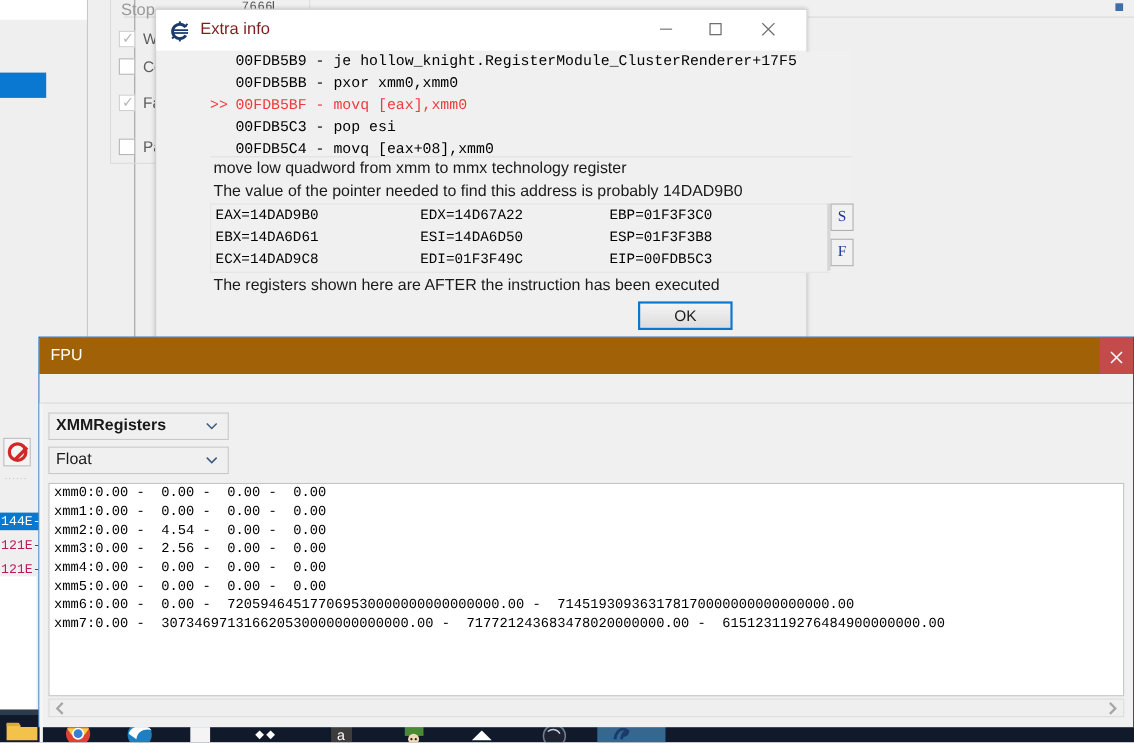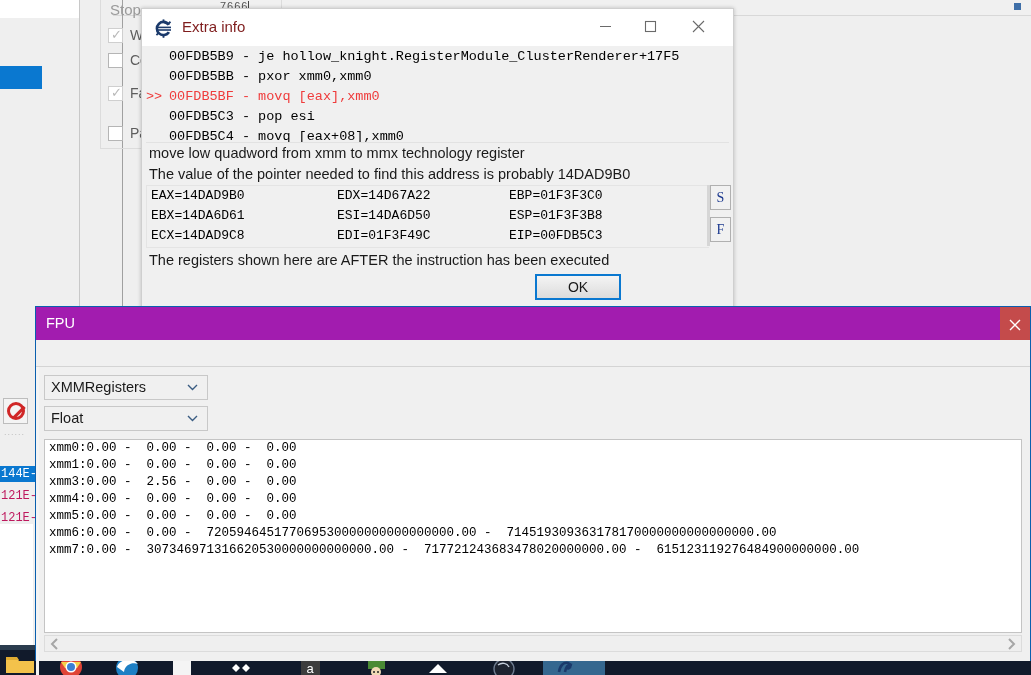--- a/index.html
+++ b/index.html
@@ -55,21 +55,21 @@
     background:#f0f0f0; border:1px solid #cfcfcf;
     box-shadow: 0 0 4px rgba(0,0,0,0.22);
   }
   .dlg-title { position:relative; height:37px; background:#ffffff; }
   .dlg-logo { position:absolute; left:12px; top:10px; width:19px; height:19px; }
   .dlg-title-text { position:absolute; left:40px; top:9px; font-size:15px; color:#7f1d1d; }
   .dlg-btn { position:absolute; top:0; width:45px; height:30px; cursor:default; }
   .dlg-btn svg { position:absolute; left:16px; top:11px; }
   .dlg-min { right:105px; } .dlg-max { right:60px; } .dlg-close { right:12px; }
 
-  .dlg-body { position:relative; height:265px; }
+  .dlg-body { position:relative; height:265px;margin-left:45px; }
 
   .disasm {
     position:absolute; left:4px; top:1px; width:583px; height:95px;
     background:#f0f0f0; overflow:hidden;
     font-family:"Liberation Mono", monospace; font-size:13.5px; color:#000;
   }
   .dis-line { position:relative; height:20px; line-height:20px; white-space:pre; padding-left:23px; }
   .dis-line.hl { color:#ef3b3b; padding-left:0; }
   .dis-line.hl .arrow { display:inline-block; width:23px; color:#ef3b3b; }
 
@@ -101,39 +101,39 @@
     background:linear-gradient(#f4f4f4,#dcdcdc);
     border:2px solid #0a78d0; box-sizing:border-box;
     text-align:center; font-size:14px; color:#1a1a1a; line-height:23px;
   }
 
   
   .fpu {
     position:absolute; left:35px; top:306px; width:996px; height:355px;
     background:#f0f0f0; border:1px solid #0a5fae; box-sizing:border-box;
   }
-  .fpu-title { position:relative; height:33px; background:#a21caf;padding-left:44px; }
+  .fpu-title { position:relative; height:33px; background:#a16207;padding-left:44px; }
   .fpu-title-text { position:absolute; left:10px; top:8px; font-size:14.5px; color:#ffffff; }
   .fpu-close { position:absolute; right:0; top:0; width:30px; height:33px; background:#c44b4b; }
   .fpu-close svg { position:absolute; left:9px; top:12px; }
 
   .fpu-tabstrip { position:relative; height:26px; background:#f0f0f0; border-bottom:1px solid #d4d4d4; }
   .fpu-tab {
     position:absolute; left:5px; top:0px; height:26px; padding:0 11px;
     background:#ffffff; border:1px solid #cfcfcf; border-bottom:none; box-sizing:border-box;
     font-size:14.5px; color:#0f172a; line-height:25px;margin-top:32px;
   }
 
   .fpu-inner { position:relative; background:#f0f0f0; height:294px; }
   .combo {
     position:absolute; left:8px; width:164px; height:25px;
     background:#f0f0f0; border:1px solid #c8c8c8; box-sizing:border-box;
     font-size:14.5px; color:#1a1a1a; line-height:23px; padding-left:6px;
   }
-  .combo.one { top:8px; } .combo.two { top:39px; }
+  .combo.one { top:8px;font-weight:bold; } .combo.two { top:39px; }
   .combo .chev { position:absolute; right:8px; top:0px; }
 
   .fpu-list {
     position:absolute; left:8px; top:72px; width:978px; height:194px;
     background:#ffffff; border:1px solid #c4c4c4; box-sizing:border-box;
     overflow:hidden; font-family:"Liberation Mono", monospace; font-size:12.5px; color:#000;
   }
   .fpu-list-row { height:17px; line-height:17px; white-space:pre; padding-left:4px; }
 
   .hscroll { position:absolute; left:8px; top:268px; width:978px; height:17px; background:#efefef; border:1px solid #dcdcdc; box-sizing:border-box; }
@@ -376,20 +376,21 @@
         <span class="chev">
           <svg width="13" height="23" viewBox="0 0 13 23">
               <path d="M2 9l4.5 4.5L11 9" stroke="#3a5c82" stroke-width="1.4" fill="none"></path>
             </svg>
         </span>
       </div>
 
       <div class="fpu-list">
         <div class="fpu-list-row">xmm0:0.00 -  0.00 -  0.00 -  0.00</div>
         <div class="fpu-list-row">xmm1:0.00 -  0.00 -  0.00 -  0.00</div>
+        <div class="fpu-list-row">xmm2:0.00 -  4.54 -  0.00 -  0.00</div>
         <div class="fpu-list-row">xmm3:0.00 -  2.56 -  0.00 -  0.00</div>
         <div class="fpu-list-row">xmm4:0.00 -  0.00 -  0.00 -  0.00</div>
         <div class="fpu-list-row">xmm5:0.00 -  0.00 -  0.00 -  0.00</div>
         <div class="fpu-list-row">xmm6:0.00 -  0.00 -  720594645177069530000000000000000.00 -  714519309363178170000000000000000.00</div>
         <div class="fpu-list-row">xmm7:0.00 -  307346971316620530000000000000.00 -  717721243683478020000000.00 -  615123119276484900000000.00</div>
       </div>
 
       <div class="hscroll">
         <span class="arr l">
           <svg width="10" height="12" viewBox="0 0 10 12">

